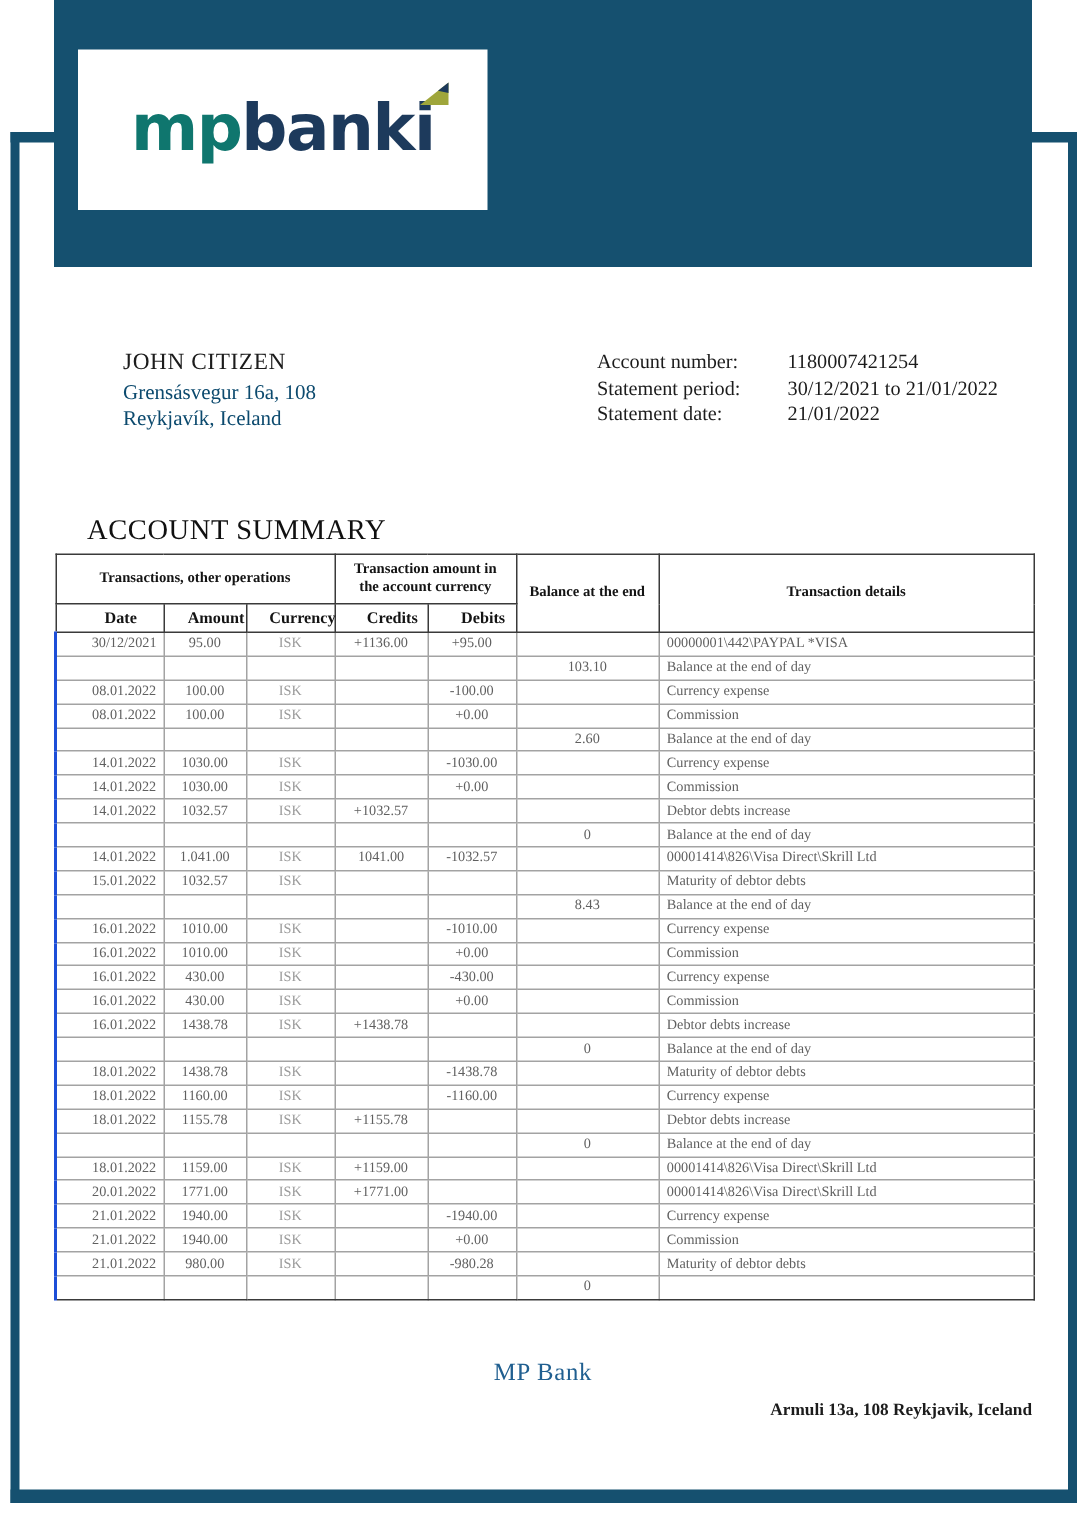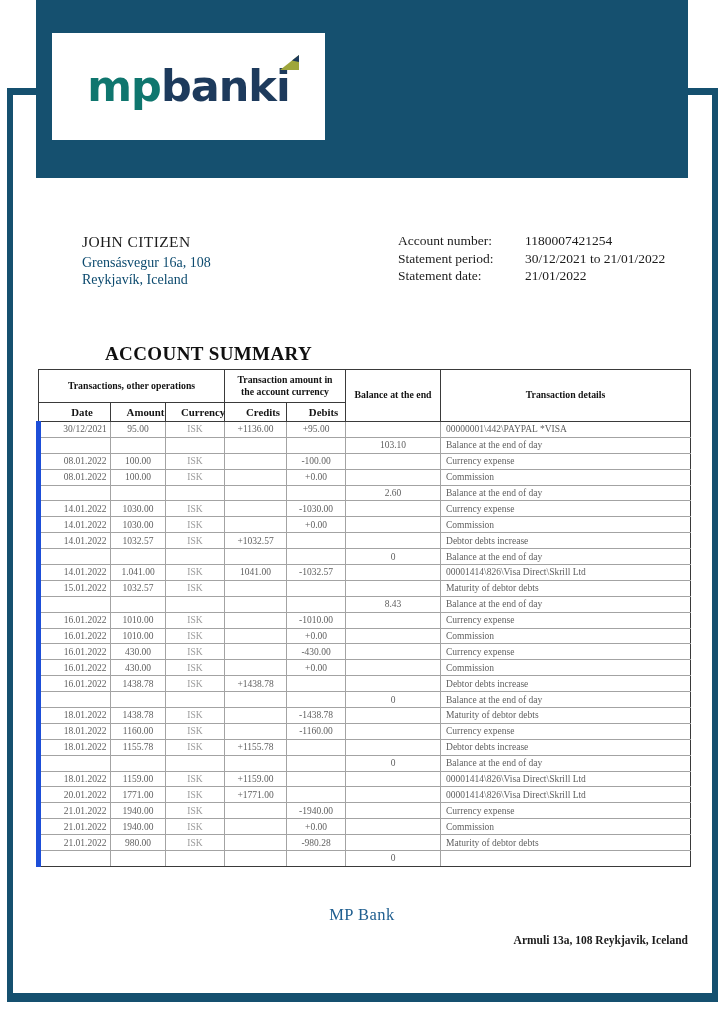--- a/index.html
+++ b/index.html
@@ -41,21 +41,21 @@
   .customer-name { font-size:15.5px; color:#1c1c1c; letter-spacing:0.4px; margin-bottom:3px; }
   .customer-line { font-size:14px; color:#0c4a6e; line-height:17px; }
 
   .acct-info { position:absolute; left:398px; top:232px; }
   .acct-row  { display:flex; line-height:17.5px; }
   .acct-label { width:127px; font-size:13.5px; color:#1c1c1c; }
   .acct-value { font-size:13.5px; color:#1c1c1c; }
 
   .section-title {
     position:absolute; left:58px; top:343px;
-    font-size:19px; font-weight:bold; color:#101010; letter-spacing:0.4px;margin-left:47px;
+    font-size:19px; font-weight:normal; color:#101010; letter-spacing:0.4px;
   }
 
   
   .stmt-table {
     position:absolute; left:36px; top:369px; width:652px;
     border-collapse:collapse; table-layout:fixed;
     font-family:Liberation Serif, serif;
   }
   .stmt-table th {
     border:1px solid #3a3a3a; background:#ffffff;
@@ -64,21 +64,21 @@
   .stmt-table .group-th { font-size:9.8px; height:33px; line-height:1.25; padding:2px 6px; }
   .stmt-table .sub-th   { font-size:10.8px; height:19px; }
   .stmt-table td {
     border:1px solid #a3a3a3;
     height:15.9px; font-size:9.5px; color:#5f5f5f;
     text-align:center; vertical-align:middle; padding:0 2px;
     white-space:nowrap; overflow:hidden;
   }
   .stmt-table td.isk { color:#9b9b9b; }
   .stmt-table td.details { text-align:left; padding-left:5px; }
-  .stmt-table tr td:first-child { border-left:5px solid #1d4ed8;padding-left:21px; }
+  .stmt-table tr td:first-child { border-left:2px solid #1d4ed8;padding-left:21px; }
   .stmt-table tr td:last-child  { border-right:1px solid #3a3a3a; }
   .stmt-table tr:last-child td  { border-bottom:1px solid #3a3a3a; }
 
   
   .footer-bank {
     position:absolute; left:36px; top:905px; width:652px; text-align:center;
     font-size:16.5px; color:#205f90; letter-spacing:0.5px;
   }
   .footer-address {
     position:absolute; left:36px; top:934px; width:652px; text-align:right;

